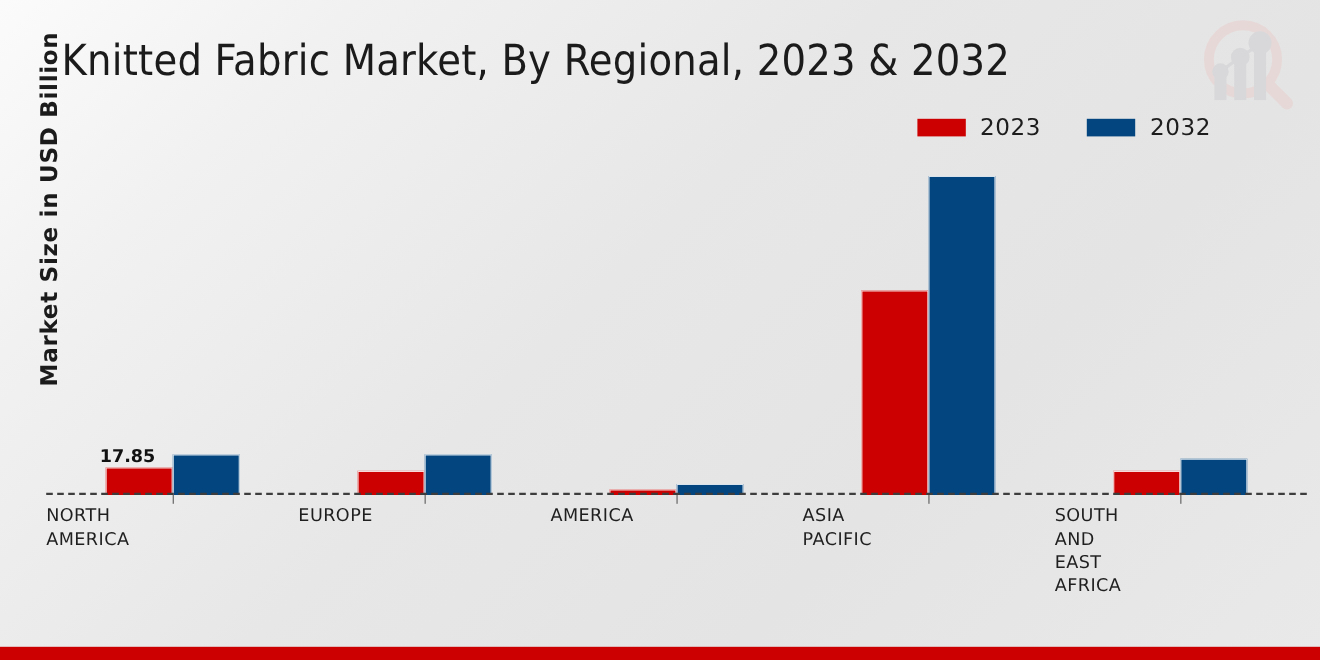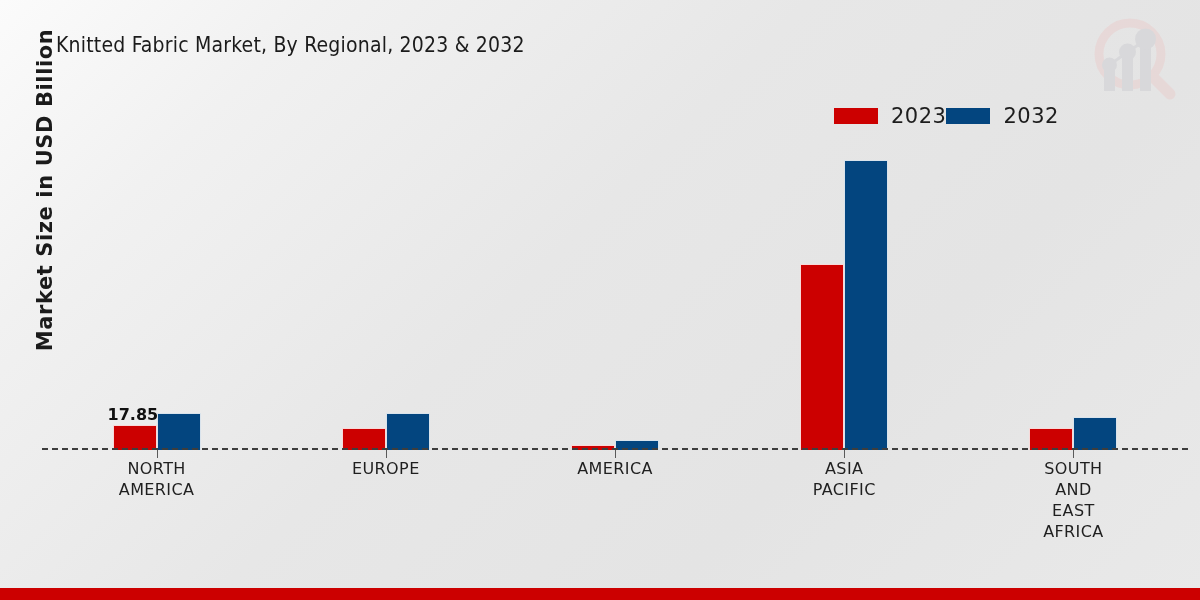--- a/index.html
+++ b/index.html
@@ -33,35 +33,36 @@
     height: 96px;
     opacity: 0.55;
     pointer-events: none;
   }
 
   
   .chart-title {
     position: absolute;
     left: 56px;
     top: 33px;
-    font-size: 21px;
+    font-size: 39px;
     font-weight: 400;
     letter-spacing: 0.2px;
     color: #1b1b1b;
     font-family: "DejaVu Sans Condensed", "DejaVu Sans", sans-serif;
     white-space: nowrap;
   }
 
   
   .legend {
     position: absolute;
     top: 104px;
     left: 834px;
     display: flex;
     align-items: center;
+    gap: 42px;
   }
   .legend-item {
     display: flex;
     align-items: center;
     gap: 13px;
   }
   .legend-swatch {
     width: 44px;
     height: 16px;
     display: block;
@@ -127,21 +128,21 @@
     position: absolute;
     bottom: 0;
     left: 50%;
     transform: translateX(-50%);
     display: flex;
     align-items: flex-end;
     height: 100%;
   }
 
   .bar {
-    width: 44px;
+    width: 61px;
     display: block;
     border: 1px solid rgba(255,255,255,0.85);
     border-bottom: none;
     position: relative;
   }
   .bar.red  { background: #cc0000; }
   .bar.blue { background: #03457f; }
 
   .value-label {
     position: absolute;
@@ -167,21 +168,21 @@
   
   .cat-labels {
     position: absolute;
     left: 42px;
     top: 458px;
     width: 1146px;
     display: flex;
   }
   .cat-label {
     flex: 1 1 0;
-    text-align: center;
+    text-align: left;
     font-size: 16px;
     line-height: 21px;
     color: #1f1f1f;
     letter-spacing: 0.4px;
     font-family: "DejaVu Sans", sans-serif;
   }
   .cat-label span { display: block; }
 
   
   .footer-bar {

